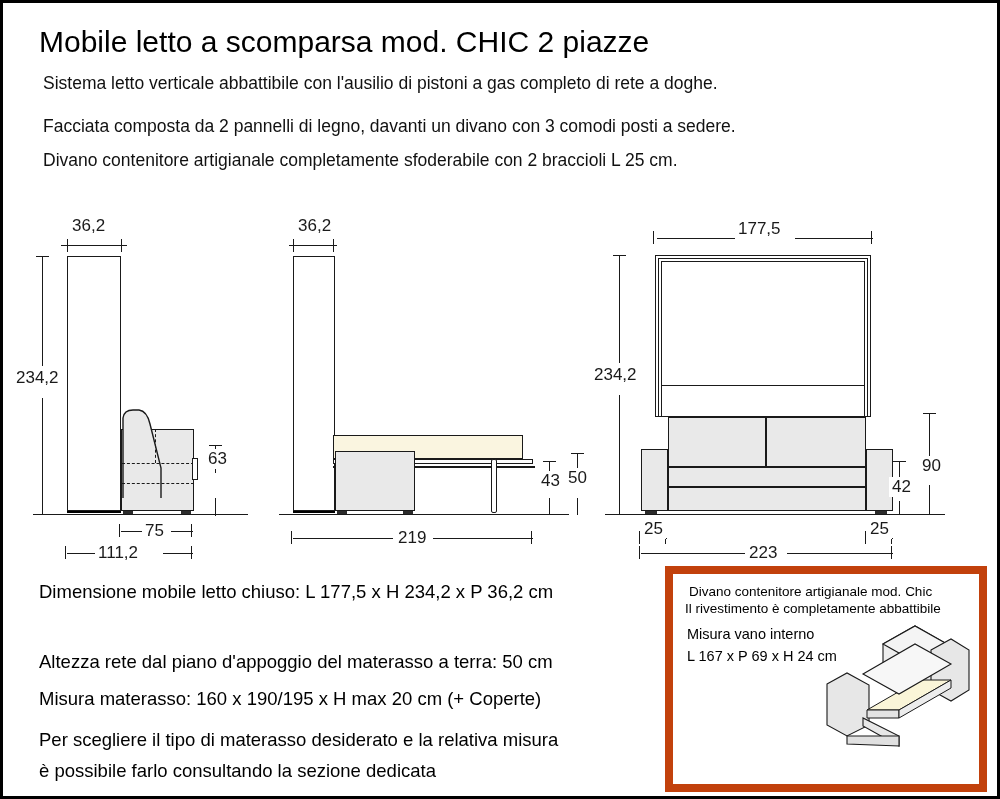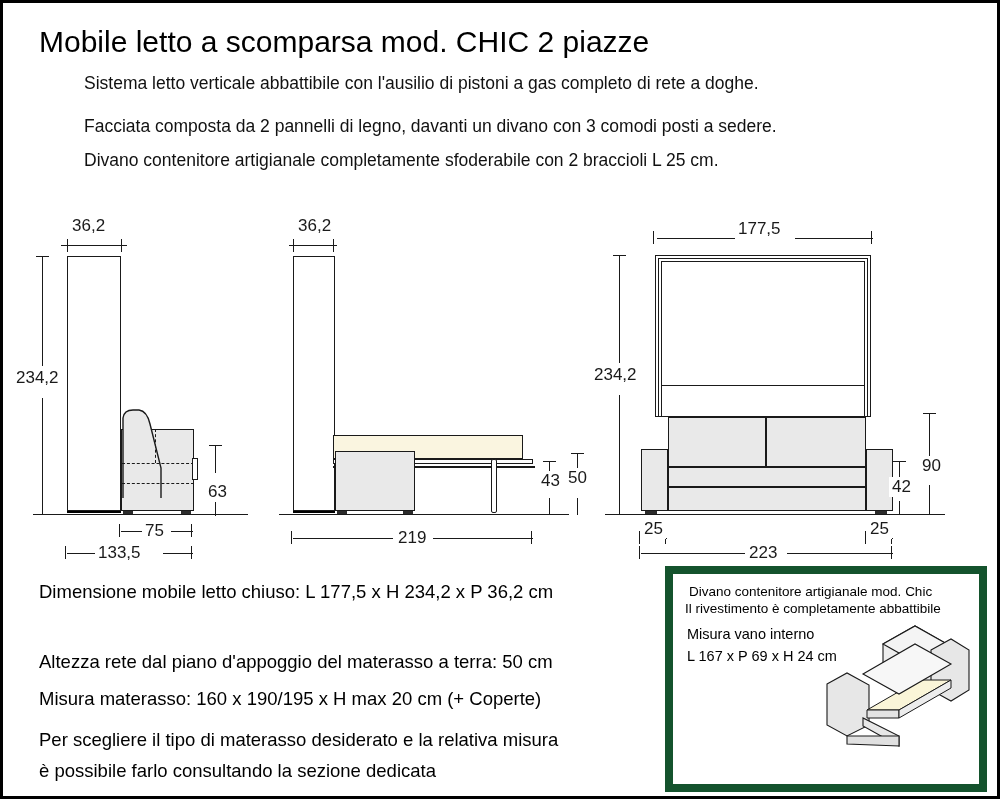--- a/index.html
+++ b/index.html
@@ -2,21 +2,21 @@
 <html><head>
 <meta charset="utf-8">
 <style>
   html,body{margin:0;padding:0;background:#ffffff;}
   body{font-family:"Liberation Sans",sans-serif;}
   #page{position:relative;width:1000px;height:799px;background:#ffffff;overflow:hidden;
         box-sizing:border-box;border:3px solid #000;}
   .abs{position:absolute;}
   
   #title{left:36px;top:22px;font-family:Liberation Sans, sans-serif;font-size:30px;color:#000;white-space:nowrap;}
-  .subline{font-size:17.5px;color:#111;white-space:nowrap;font-family:"Liberation Sans",sans-serif;margin-left:41px;}
+  .subline{font-size:17.5px;color:#111;white-space:nowrap;font-family:"Liberation Sans",sans-serif;}
   #sub1{left:40px;top:70px;}
   #sub2{left:40px;top:113px;}
   #sub3{left:40px;top:147px;}
   
   .ln{position:absolute;background:#1a1a1a;}
   .hl{height:1px;}
   .vl{width:1px;}
   .thick{background:#000;}
   .box{position:absolute;border:1.4px solid #1a1a1a;box-sizing:border-box;background:#ffffff;}
   .gray{background:#e9e9e9;}
@@ -24,21 +24,21 @@
   .foot{position:absolute;background:#2b2b2b;height:4px;}
   .dashln{position:absolute;height:0;border-top:1.6px dashed #1a1a1a;}
   .dim-label{position:absolute;font-size:17px;color:#1a1a1a;background:#fff;
              font-family:"Liberation Sans",sans-serif;white-space:nowrap;padding:0 3px;}
   
   .tick-h{position:absolute;width:1.4px;height:13px;background:#1a1a1a;}
   .tick-v{position:absolute;height:1.4px;width:13px;background:#1a1a1a;}
   
   .spec{position:absolute;left:36px;font-size:18.5px;color:#000;white-space:nowrap;}
   
-  #ybox{left:662px;top:563px;width:322px;height:226px;border:8px solid #14532d;
+  #ybox{left:662px;top:563px;width:322px;height:226px;border:8px solid #c2410c;
         box-sizing:border-box;background:#fff;}
   .ytext{position:absolute;font-size:13.5px;color:#000;white-space:nowrap;}
   .ytext2{position:absolute;font-size:14.5px;color:#000;white-space:nowrap;}
   #iso{position:absolute;left:150px;top:48px;}
   
   .ground{position:absolute;height:1.3px;background:#1a1a1a;}
 </style>
 </head>
 <body>
 
@@ -77,35 +77,35 @@
     <div class="ln vl" style="left:152px;top:216px;height:34px;border-left:1.6px dashed #1a1a1a;background:none;width:0;"></div>
 
     <div class="box" style="left:189px;top:245px;width:6px;height:22px;background:#fff;"></div>
 
     <div class="foot" style="left:120px;top:298px;width:10px;"></div>
     <div class="foot" style="left:178px;top:298px;width:10px;"></div>
 
     <div class="tick-v" style="left:206px;top:232px;"></div>
     <div class="ln vl" style="left:212px;top:232px;height:28px;"></div>
     <div class="ln vl" style="left:212px;top:285px;height:18px;"></div>
-    <div class="dim-label" style="left:202px;top:269px;">63</div>
+    <div class="dim-label" style="left:202px;top:236px;">63</div>
 
     <div class="ground" style="left:30px;top:301px;width:215px;"></div>
 
     <div class="tick-h" style="left:116px;top:311px;"></div>
     <div class="ln hl" style="left:118px;top:318px;width:22px;"></div>
     <div class="ln hl" style="left:168px;top:318px;width:22px;"></div>
     <div class="tick-h" style="left:188px;top:311px;"></div>
     <div class="dim-label" style="left:139px;top:308px;">75</div>
 
     <div class="tick-h" style="left:62px;top:333px;"></div>
     <div class="ln hl" style="left:64px;top:340px;width:28px;"></div>
     <div class="ln hl" style="left:160px;top:340px;width:30px;"></div>
     <div class="tick-h" style="left:188px;top:333px;"></div>
-    <div class="dim-label" style="left:92px;top:330px;">133,5</div>
+    <div class="dim-label" style="left:92px;top:330px;">111,2</div>
   </div>
 
   <div class="abs" style="left:270px;top:210px;width:310px;height:350px;">
 
     <div class="tick-v" style="left:16px;top:32px;"></div>
     <div class="tick-h" style="left:20px;top:26px;"></div>
     <div class="ln hl" style="left:20px;top:32px;width:44px;"></div>
     <div class="tick-h" style="left:60px;top:26px;"></div>
     <div class="dim-label" style="left:22px;top:3px;">36,2</div>
 

